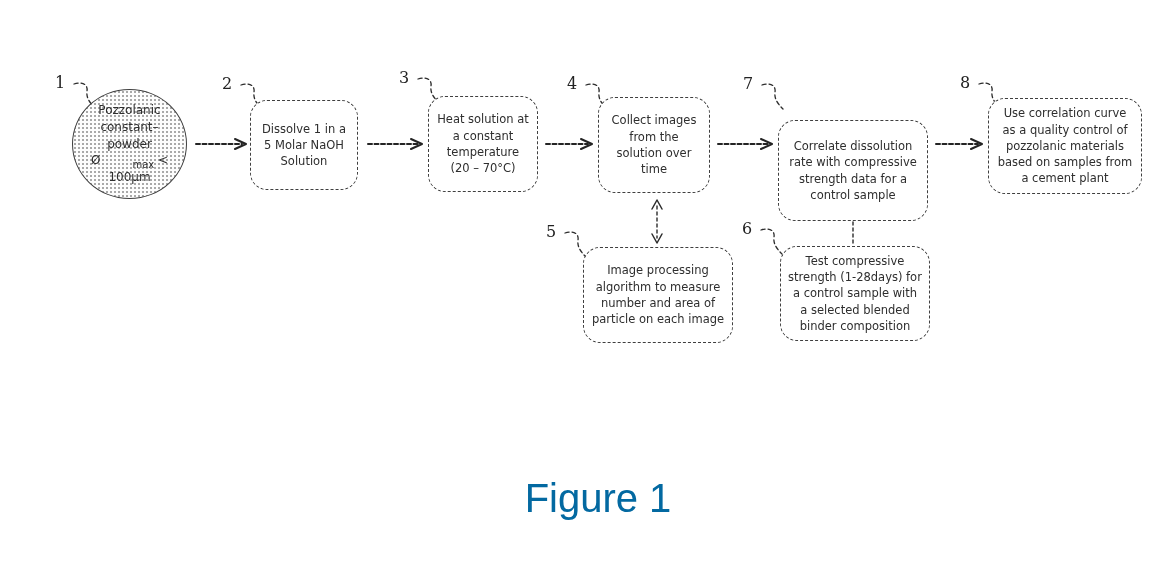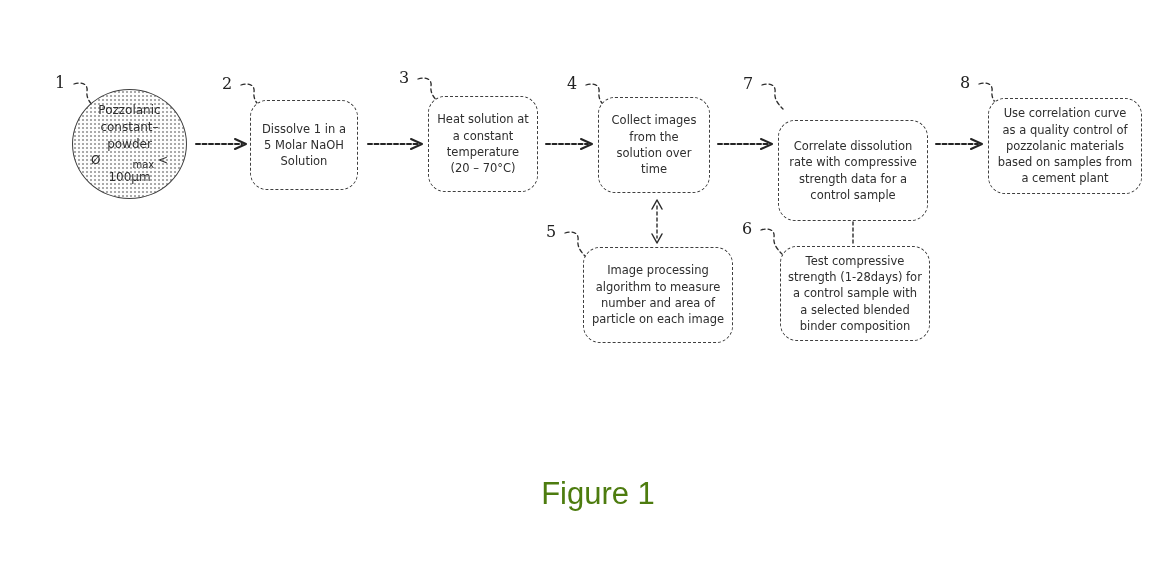--- a/index.html
+++ b/index.html
@@ -53,22 +53,22 @@
   }
   .caption {
     position: absolute;
     top: 476px;
     left: 0;
     width: 100%;
     box-sizing: border-box;
     padding-left: 28px;
     text-align: center;
     font-family: "Liberation Sans", sans-serif;
-    font-size: 31px;
-    color: #4d7c0f;
+    font-size: 40px;
+    color: #0369a1;
   }
 </style>
 </head>
 <body>
 
 <div class="canvas">
 
   <svg class="overlay" viewBox="0 0 1168 577">
 
     <g stroke="#2c2c2c" stroke-width="1.3" fill="none" stroke-dasharray="4,3" stroke-linecap="round">

